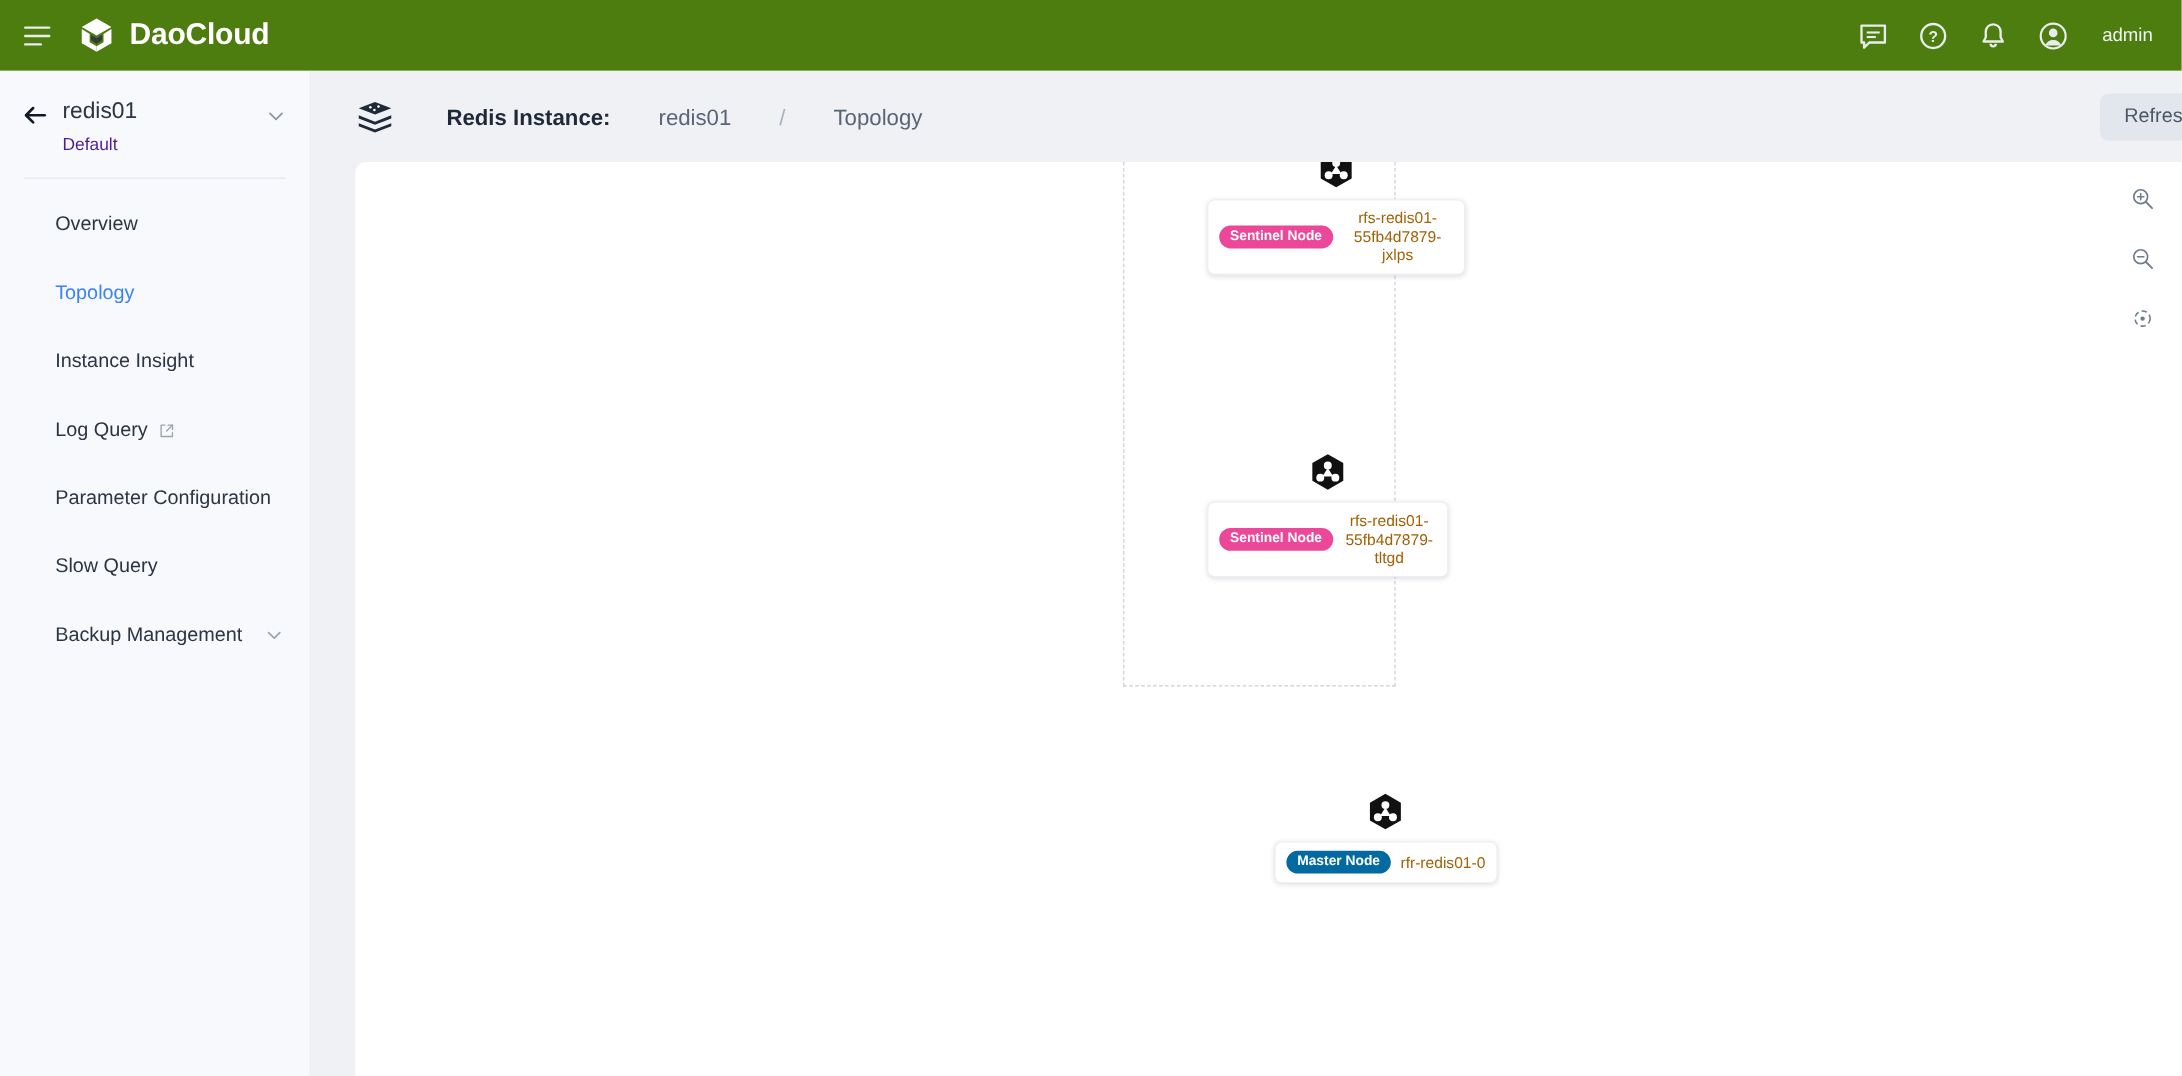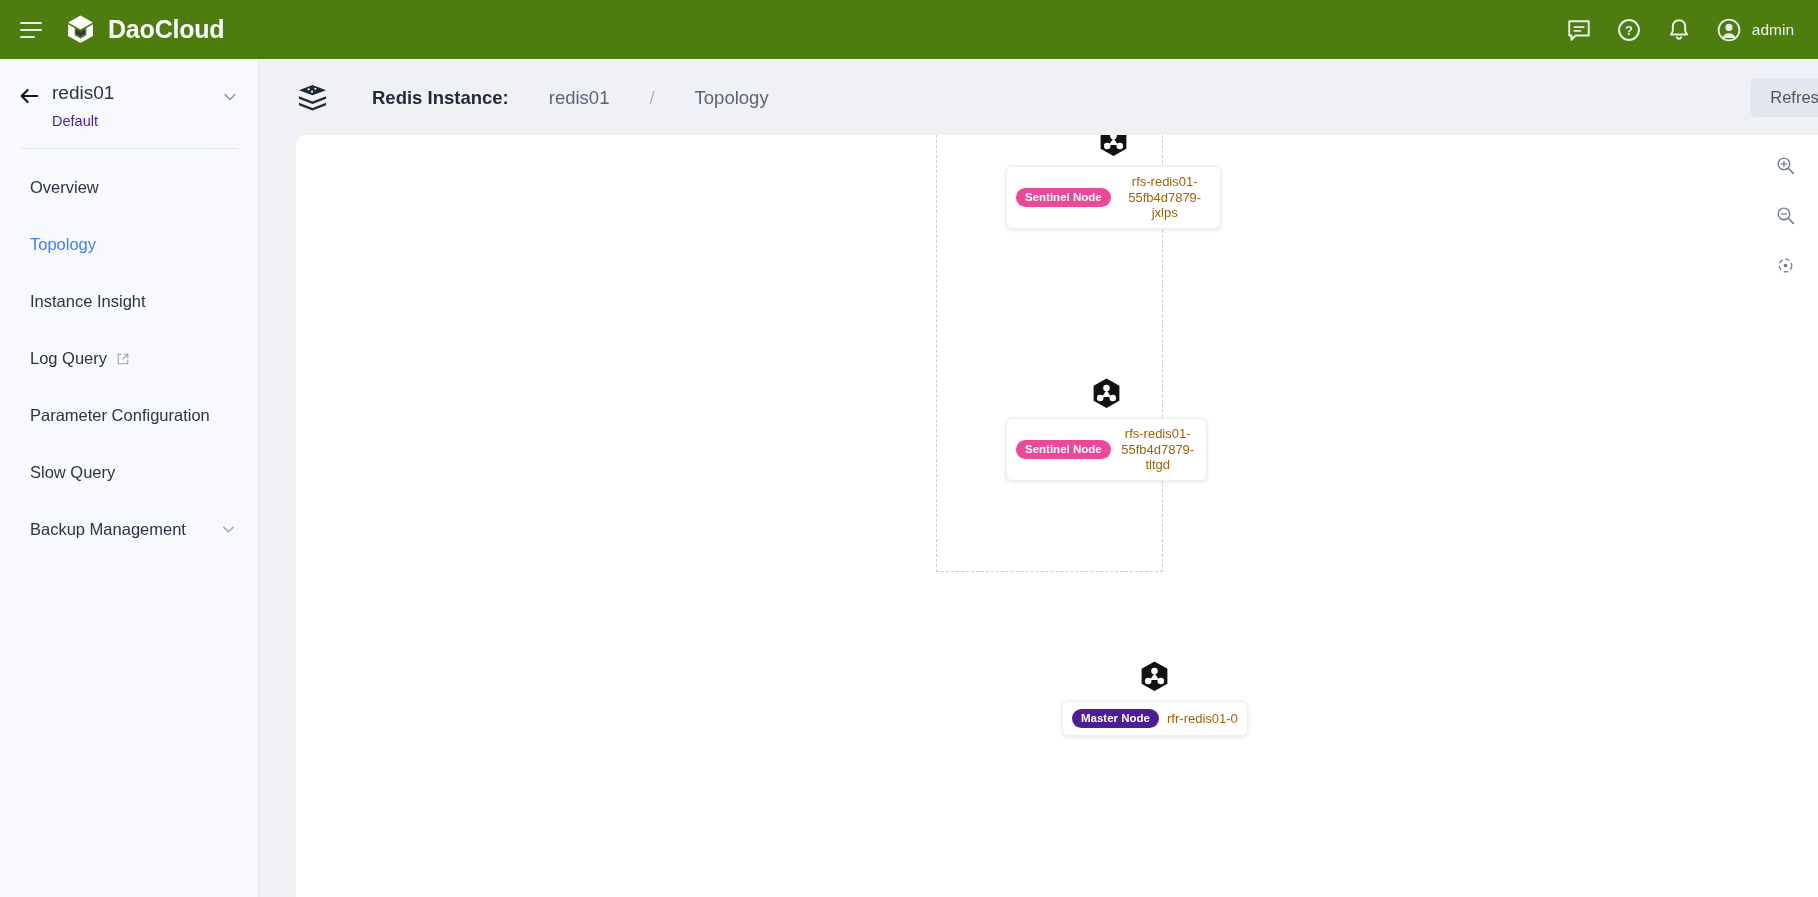--- a/index.html
+++ b/index.html
@@ -32,21 +32,21 @@
   .brand-logo { width: 33px; height: 33px; }
   .brand-name {
     color: #ffffff; font-size: 25px; font-weight: 700; letter-spacing: -0.2px;
   }
 
   .topbar-right {
     margin-left: auto; display: flex; align-items: center; gap: 24px;
     margin-right: 24px;
   }
   .topicon { width: 26px; height: 26px; cursor: pointer; display:block; }
-  .user-chip { display: flex; align-items: center; gap: 10px; cursor: pointer; }
+  .user-chip { display: flex; align-items: center; gap: 28px; cursor: pointer; }
   .user-name { color: #f1f3f5; font-size: 15.5px; }
 
   
   .sidebar {
     position: absolute; top: 59px; left: 0;
     width: 259px; height: 838px;
     background: #f7f9fc;
     border-right: 1px solid #e7eaf0;
   }
   .side-head {
@@ -58,21 +58,21 @@
   .side-title {
     font-size: 19px; color: #2b3543; line-height: 24px;
   }
   .side-sub {
     font-size: 14.5px; color: #4c1d95; margin-top: 8px;
   }
   .side-chev { width: 16px; height: 16px; margin-top: 8px; cursor: pointer; flex:none; }
   .side-divider {
     margin: 19px 20px 0 20px; height: 1px; background: #e3e7ee;
   }
-  .side-menu { padding-top: 10px; }
+  .side-menu { padding-top: 10px; margin-left: 16px; }
   .side-item {
     height: 57px; display: flex; align-items: center;
     padding: 0 22px 0 30px; cursor: pointer;
     font-size: 16.5px; color: #2b3543;
   }
   .side-item.active { color: #3b82f6; }
   .side-item .ext-icon { margin-left: 9px; width: 14px; height: 14px; }
   .side-item .grow { flex: 1; }
   .side-item .caret { width: 15px; height: 15px; }
 
@@ -138,21 +138,21 @@
     display: flex; align-items: center; gap: 8px;
     cursor: pointer;
   }
   .badge {
     flex: none;
     color: #ffffff; font-size: 11.5px; font-weight: 700;
     border-radius: 10px; padding: 3px 9px; white-space: nowrap;
     line-height: 13px;
   }
   .badge.sentinel { background: #ec4899; }
-  .badge.master  { background: #4c1d95; }
+  .badge.master  { background: #0369a1; }
   .node-text {
     font-size: 13px; color: #a16207; line-height: 15.5px;
     text-align: center;
   }
 
   #node-sentinel-1 { left: 710px; top: -10px; }
   #node-sentinel-1 .node-text { width: 92px; }
   #node-sentinel-2 { left: 710px; top: 242px; }
   #node-sentinel-2 .node-text { width: 78px; }
   #node-master    { left: 766px; top: 525px; }

